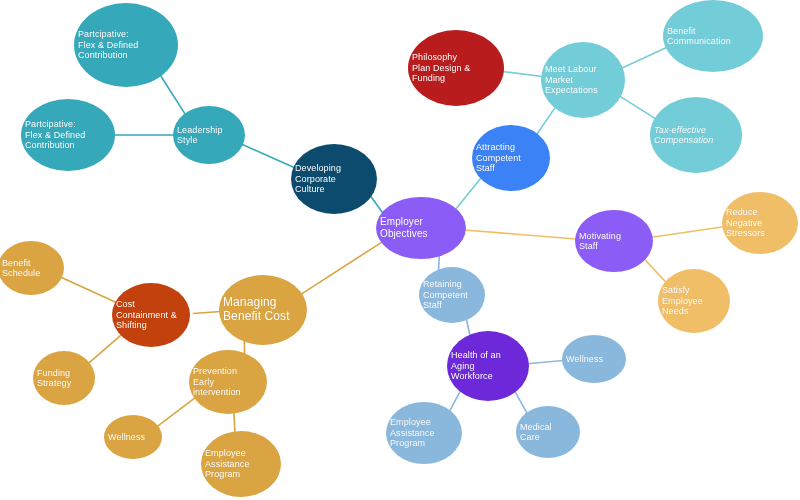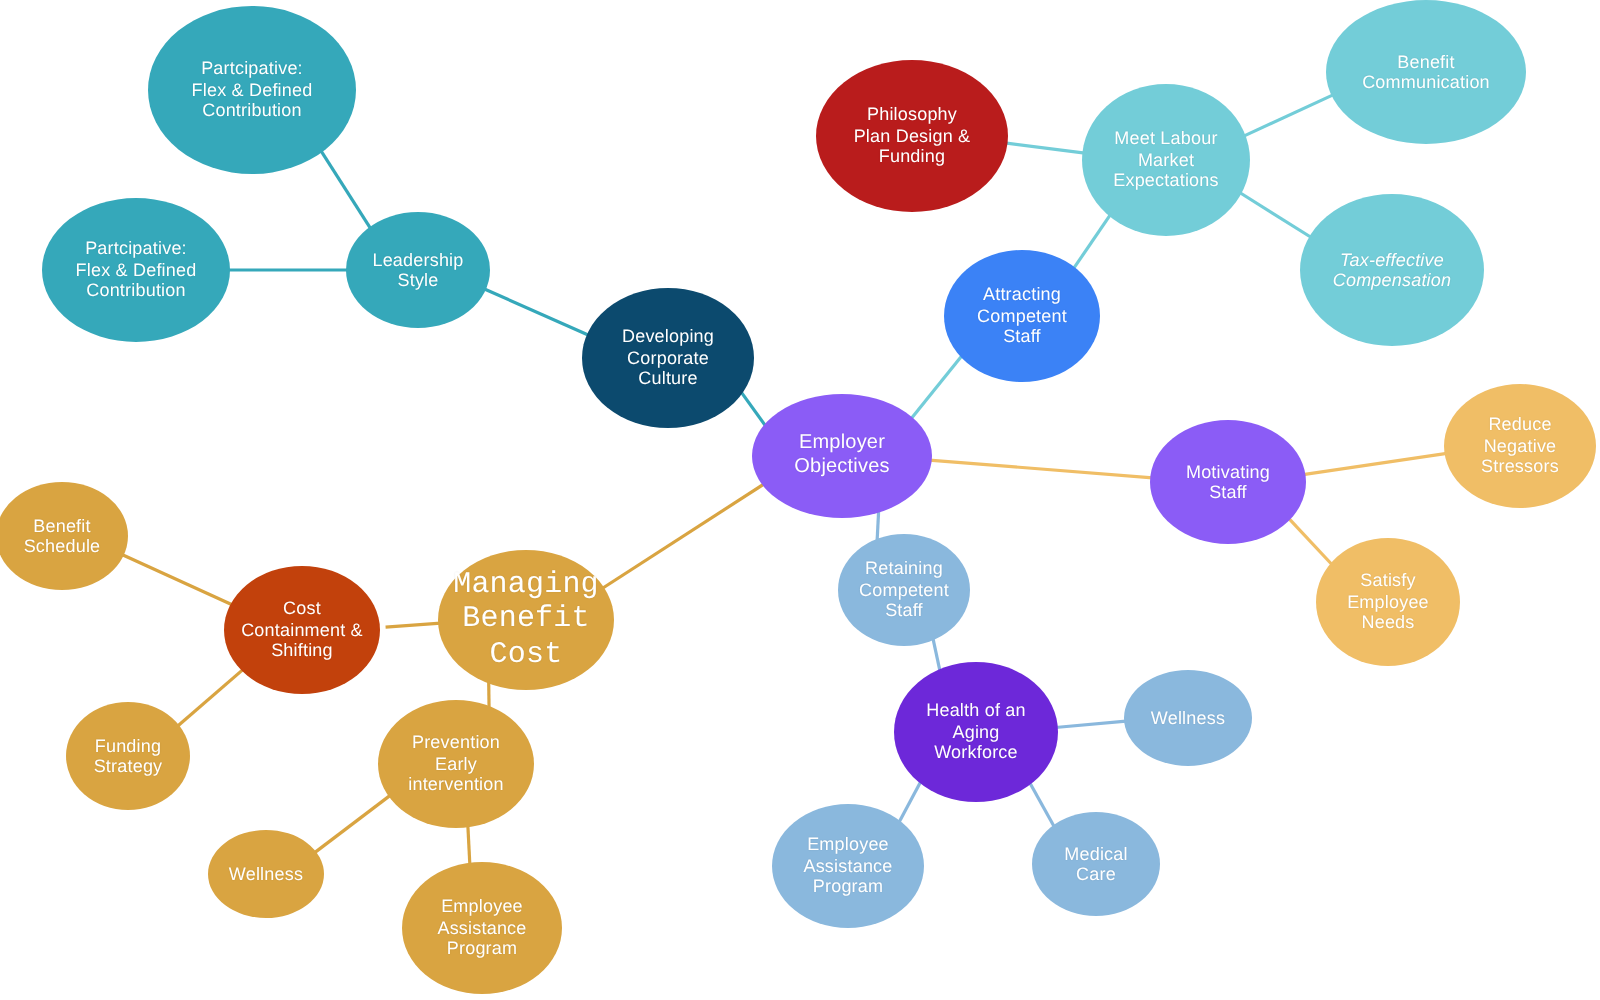--- a/index.html
+++ b/index.html
@@ -10,21 +10,20 @@
   }
   #canvas{
     position:relative;width:800px;height:500px;background:#ffffff;
   }
   #edges{position:absolute;left:0;top:0;width:800px;height:500px;}
   .node{
     position:absolute;
     display:flex;align-items:center;justify-content:center;
     border-radius:50%;
     color:#ffffff;
-    text-align:center;
     line-height:1.16;
     box-sizing:border-box;
     padding:2px 4px;
     user-select:none;
     letter-spacing:.1px;
     text-shadow:0 0 1px rgba(0,0,0,.10);
   }
   .node span{display:block;width:100%;}
 </style>
 </head>
@@ -90,21 +89,21 @@
       </div>
       <div class="node" style="left: 575px; top: 210px; width: 78px; height: 62px; background: #8b5cf6; font-size: 9px;">
         <span>Motivating<br>Staff</span>
       </div>
       <div class="node" style="left: 722px; top: 192px; width: 76px; height: 62px; background: rgb(240, 190, 102); font-size: 9px;">
         <span>Reduce<br>Negative<br>Stressors</span>
       </div>
       <div class="node" style="left: 658px; top: 269px; width: 72px; height: 64px; background: rgb(240, 190, 102); font-size: 9px;">
         <span>Satisfy<br>Employee<br>Needs</span>
       </div>
-      <div class="node" style="left: 219px; top: 275px; width: 88px; height: 70px; background: rgb(217, 164, 65); font-size: 15px; font-family: Liberation Mono, monospace;">
+      <div class="node" style="left: 219px; top: 275px; width: 88px; height: 70px; background: rgb(217, 164, 65); font-size: 12px;">
         <span>Managing<br>Benefit Cost</span>
       </div>
       <div class="node" style="left: 112px; top: 283px; width: 78px; height: 64px; background: #c2410c; font-size: 9px;">
         <span>Cost<br>Containment &amp;<br>Shifting</span>
       </div>
       <div class="node" style="left: -2px; top: 241px; width: 66px; height: 54px; background: rgb(217, 164, 65); font-size: 9px;">
         <span>Benefit<br>Schedule</span>
       </div>
       <div class="node" style="left: 33px; top: 351px; width: 62px; height: 54px; background: rgb(217, 164, 65); font-size: 9px;">
         <span>Funding<br>Strategy</span>

